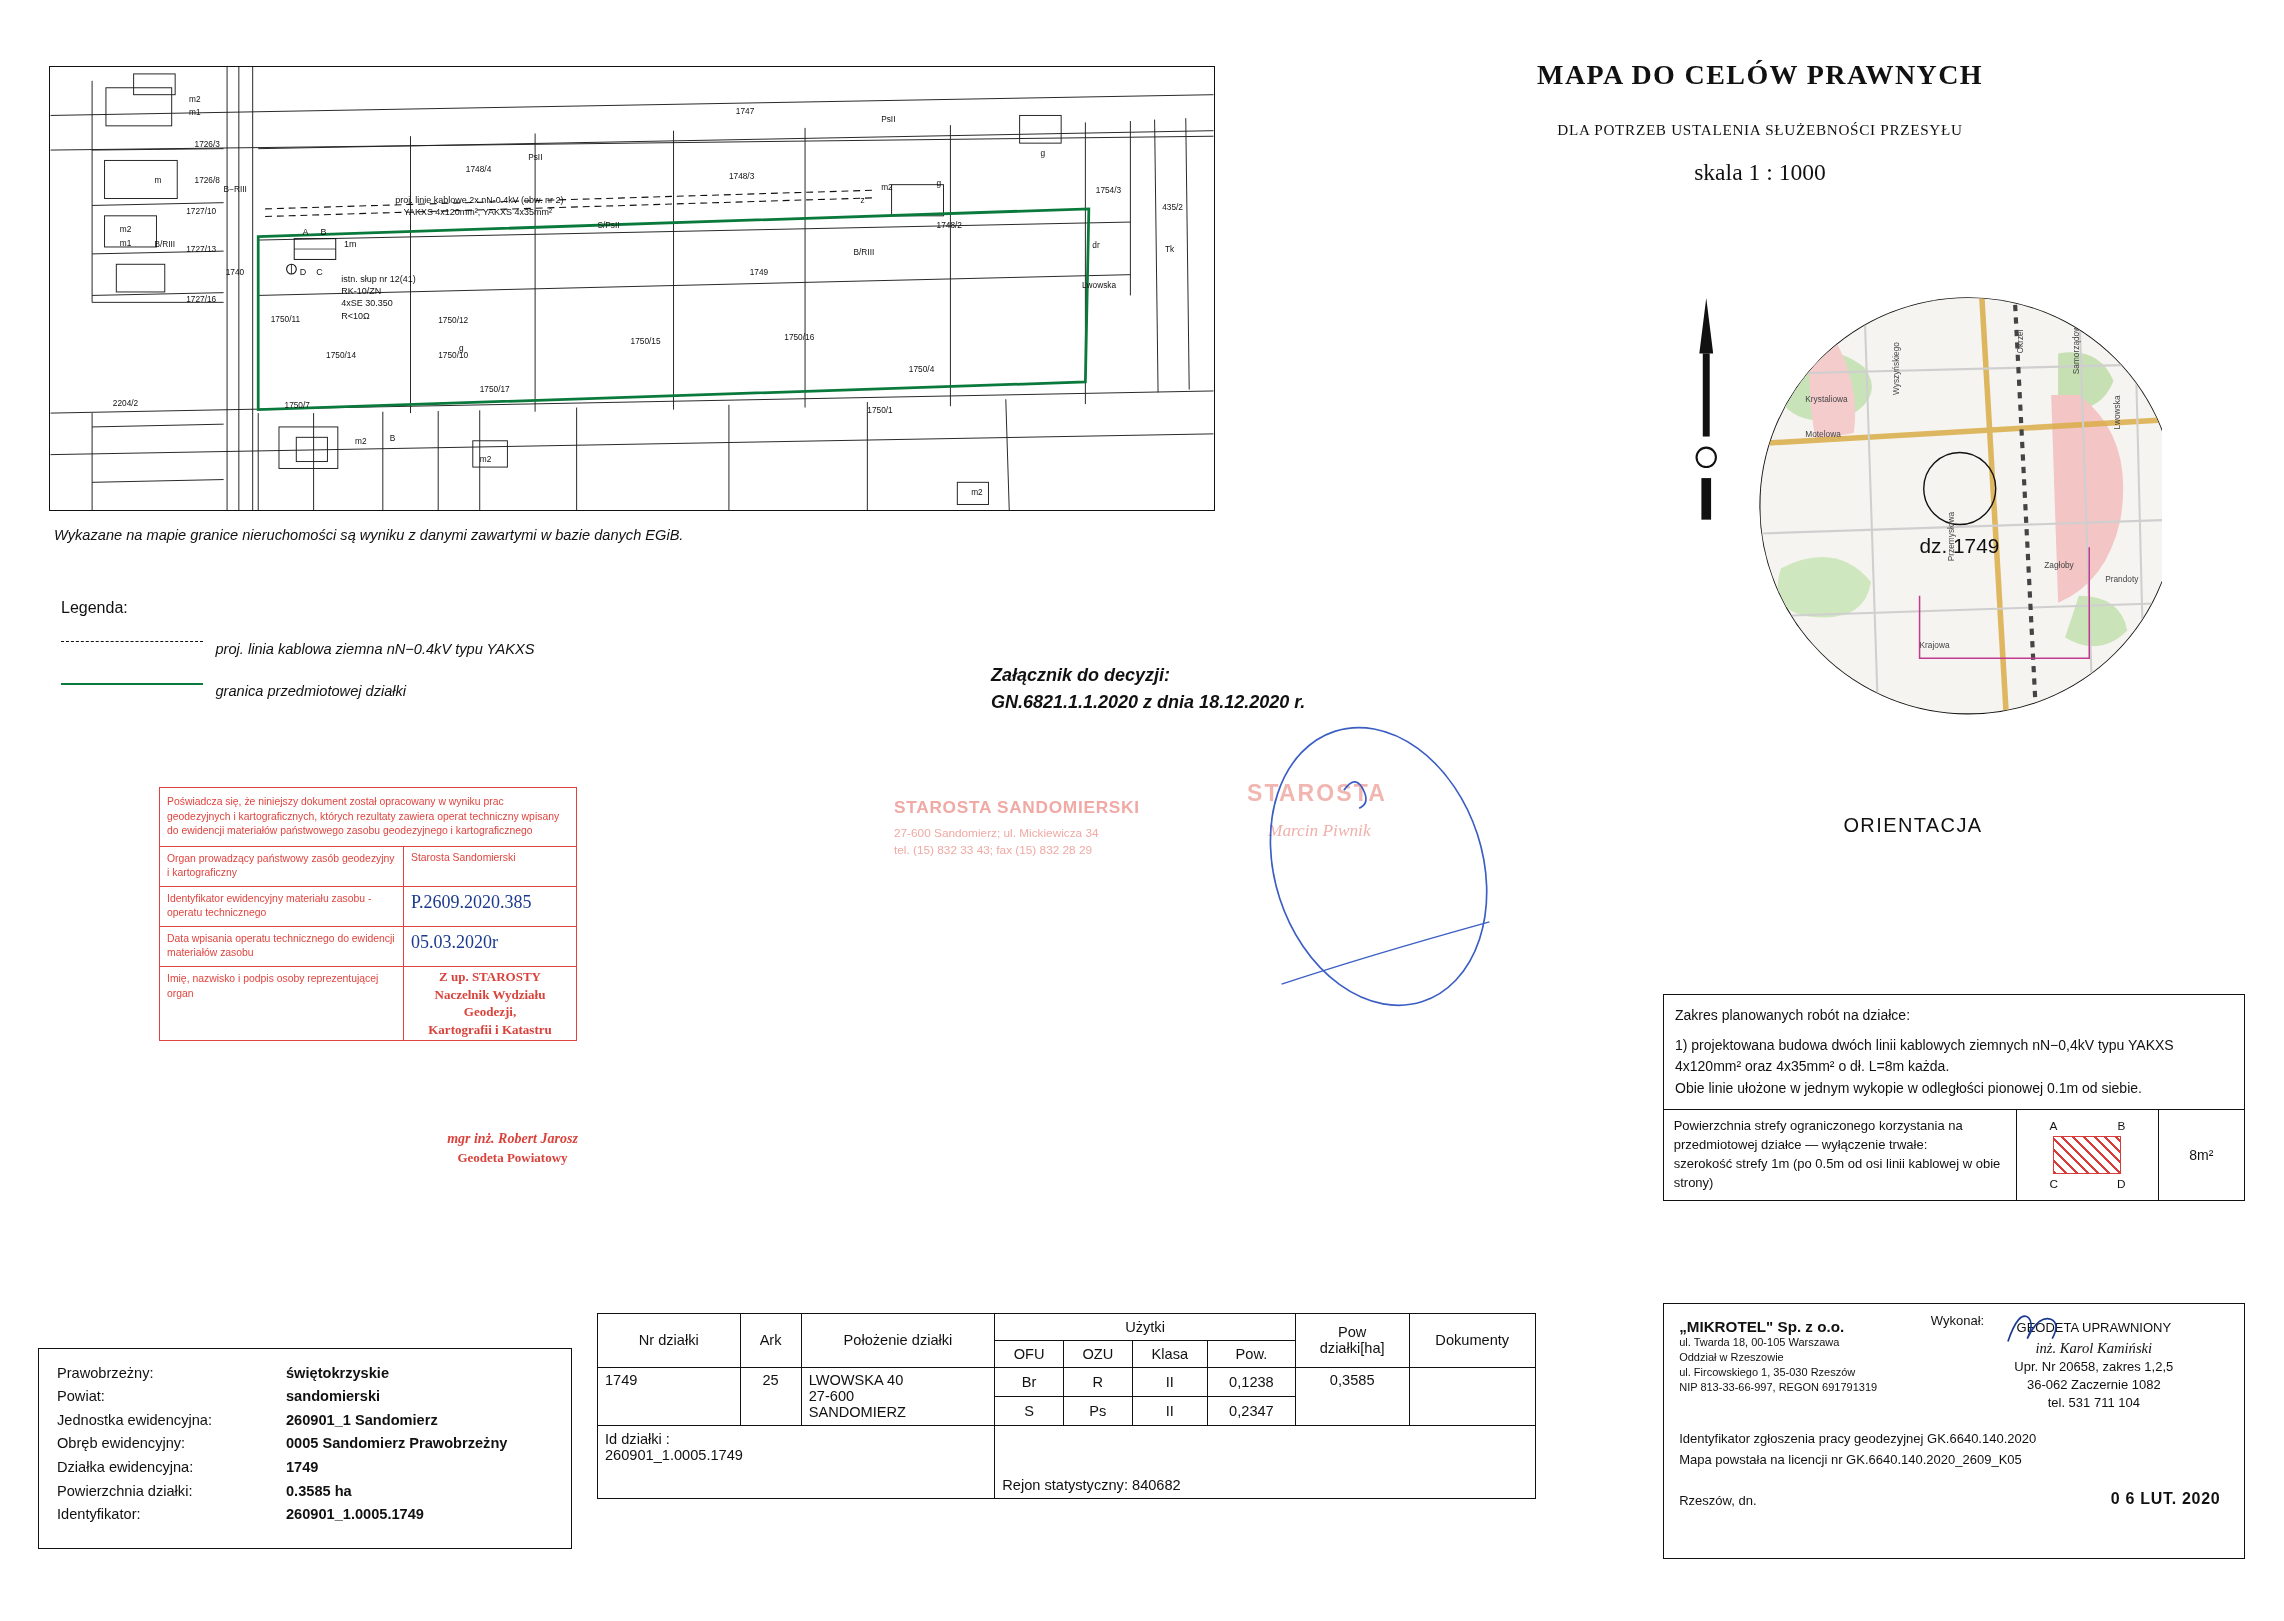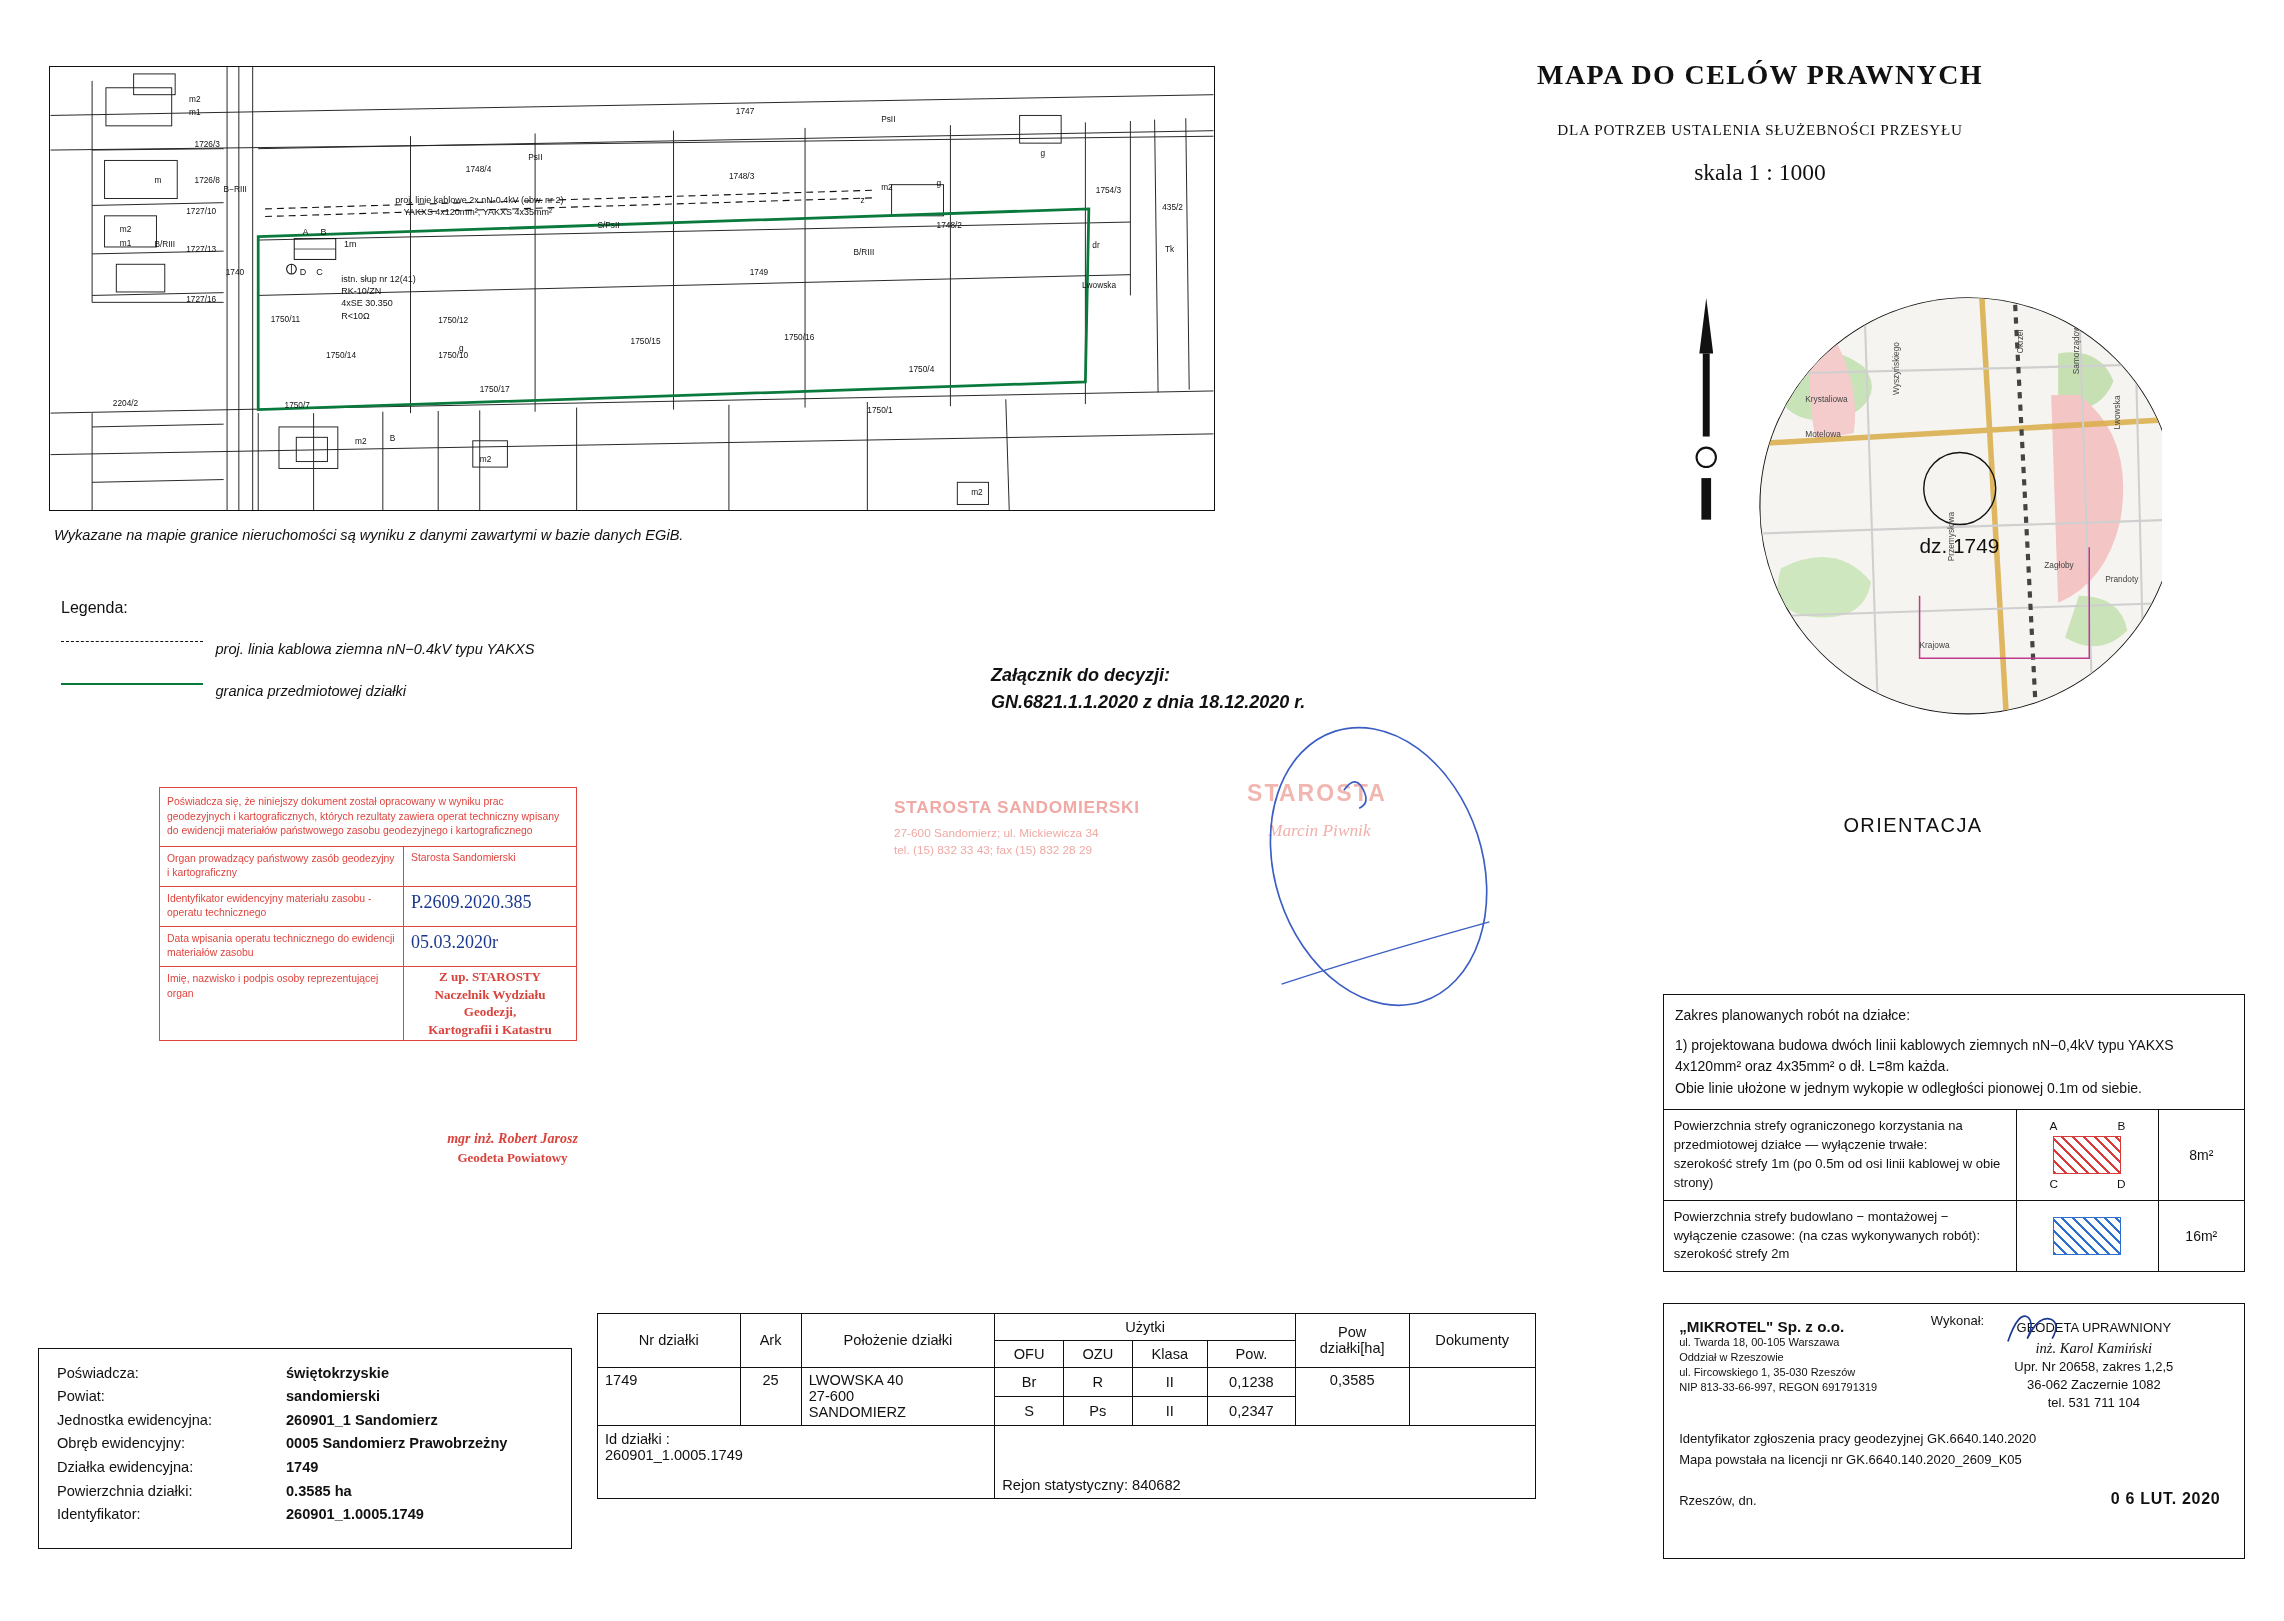--- a/index.html
+++ b/index.html
@@ -254,21 +254,21 @@
     </div>
   </div>
 </div>
 <div class="abs sig-red" style="left:388px;top:1130px;width:249px;">
   <div class="nm">mgr inż. Robert Jarosz</div>
   <div>Geodeta Powiatowy</div>
 </div>
 
 <div class="abs" id="info-box">
   <div class="row">
-      <span class="k">Poświadcza:</span>
+      <span class="k">Prawobrzeżny:</span>
       <span class="v">świętokrzyskie</span>
     </div>
   <div class="row">
       <span class="k">Powiat:</span>
       <span class="v">sandomierski</span>
     </div>
   <div class="row">
       <span class="k">Jednostka ewidencyjna:</span>
       <span class="v">260901_1 Sandomierz</span>
     </div>
@@ -421,28 +421,20 @@
           <span class="corner-lbl">B</span>
         </div>
         <div class="hatchA" style="margin:1.4px auto;"></div>
         <div style="display:flex;justify-content:space-between;width:76px;margin:0 auto;">
           <span class="corner-lbl">C</span>
           <span class="corner-lbl">D</span>
         </div>
       </td>
       <td class="area">8m²</td>
     </tr>
-    <tr>
-      <td style="white-space:pre-line;">Powierzchnia strefy budowlano − montażowej − wyłączenie czasowe: (na czas wykonywanych robót):
-szerokość strefy 2m</td>
-      <td class="sym">
-        <div class="hatchB" style="margin:0 auto;"></div>
-      </td>
-      <td class="area">16m²</td>
-    </tr>
   </tbody>
     </table>
 </div>
 
 <div class="abs" id="exec-box">
   <div style="display:flex;padding:14px 15.2px 0 15.2px;">
     <div style="flex:1;">
       <div class="firm">„MIKROTEL" Sp. z o.o.</div>
       <div class="sm" style="white-space:pre-line;line-height:1.35;">ul. Twarda 18, 00-105 Warszawa
 Oddział w Rzeszowie

